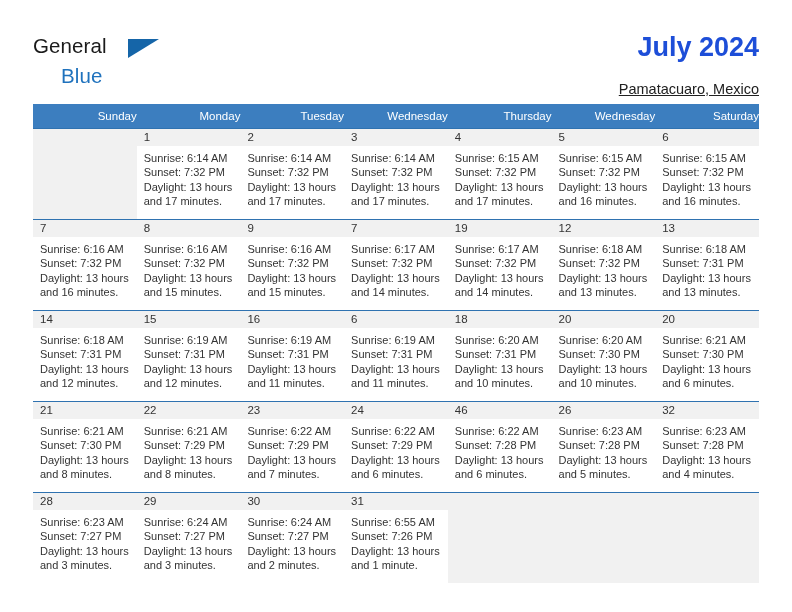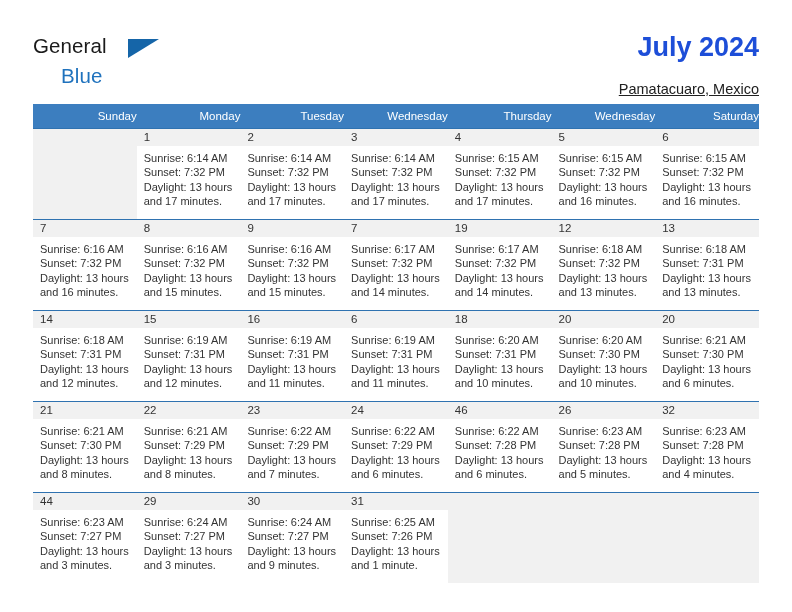--- a/index.html
+++ b/index.html
@@ -436,21 +436,21 @@
               <div>Sunrise: 6:23 AM</div>
               <div>Sunset: 7:28 PM</div>
               <div>Daylight: 13 hours</div>
               <div>and 4 minutes.</div>
             </div>
           </td>
         </tr>
 
         <tr>
           <td>
-            <div class="daynum">44</div>
+            <div class="daynum">28</div>
             <div class="details">
               <div>Sunrise: 6:23 AM</div>
               <div>Sunset: 7:27 PM</div>
               <div>Daylight: 13 hours</div>
               <div>and 3 minutes.</div>
             </div>
           </td>
           <td>
             <div class="daynum">29</div>
             <div class="details">
@@ -459,27 +459,27 @@
               <div>Daylight: 13 hours</div>
               <div>and 3 minutes.</div>
             </div>
           </td>
           <td>
             <div class="daynum">30</div>
             <div class="details">
               <div>Sunrise: 6:24 AM</div>
               <div>Sunset: 7:27 PM</div>
               <div>Daylight: 13 hours</div>
-              <div>and 9 minutes.</div>
+              <div>and 2 minutes.</div>
             </div>
           </td>
           <td>
             <div class="daynum">31</div>
             <div class="details">
-              <div>Sunrise: 6:25 AM</div>
+              <div>Sunrise: 6:55 AM</div>
               <div>Sunset: 7:26 PM</div>
               <div>Daylight: 13 hours</div>
               <div>and 1 minute.</div>
             </div>
           </td>
           <td class="empty">
             <div class="daynum blank"></div>
           </td>
           <td class="empty">
             <div class="daynum blank"></div>

